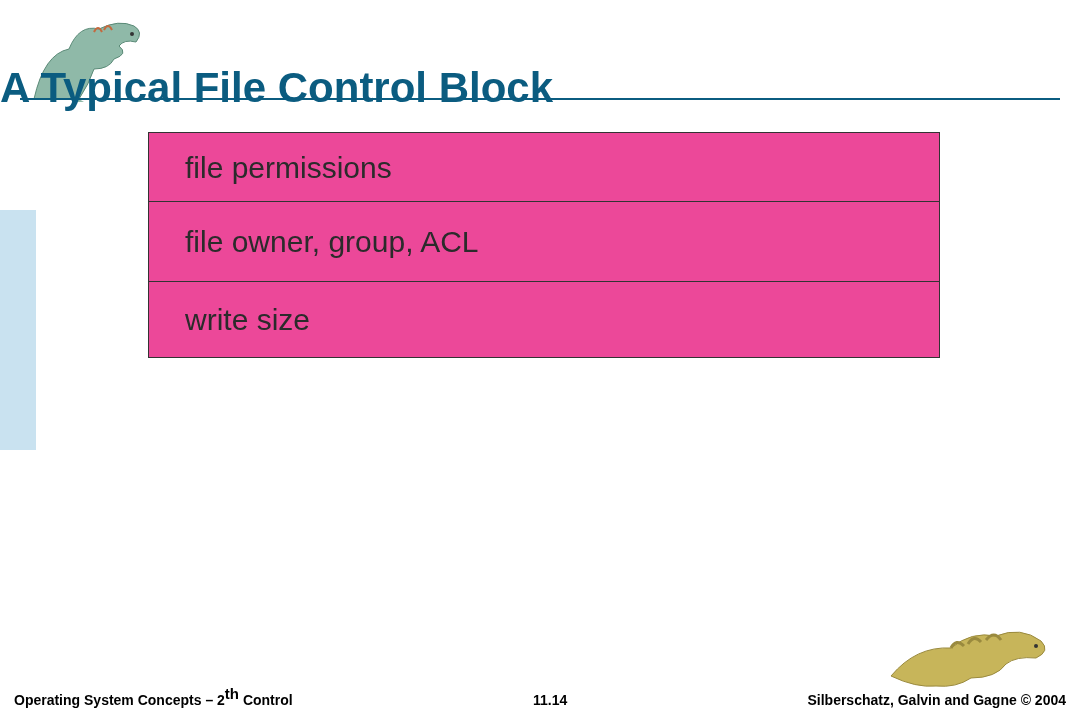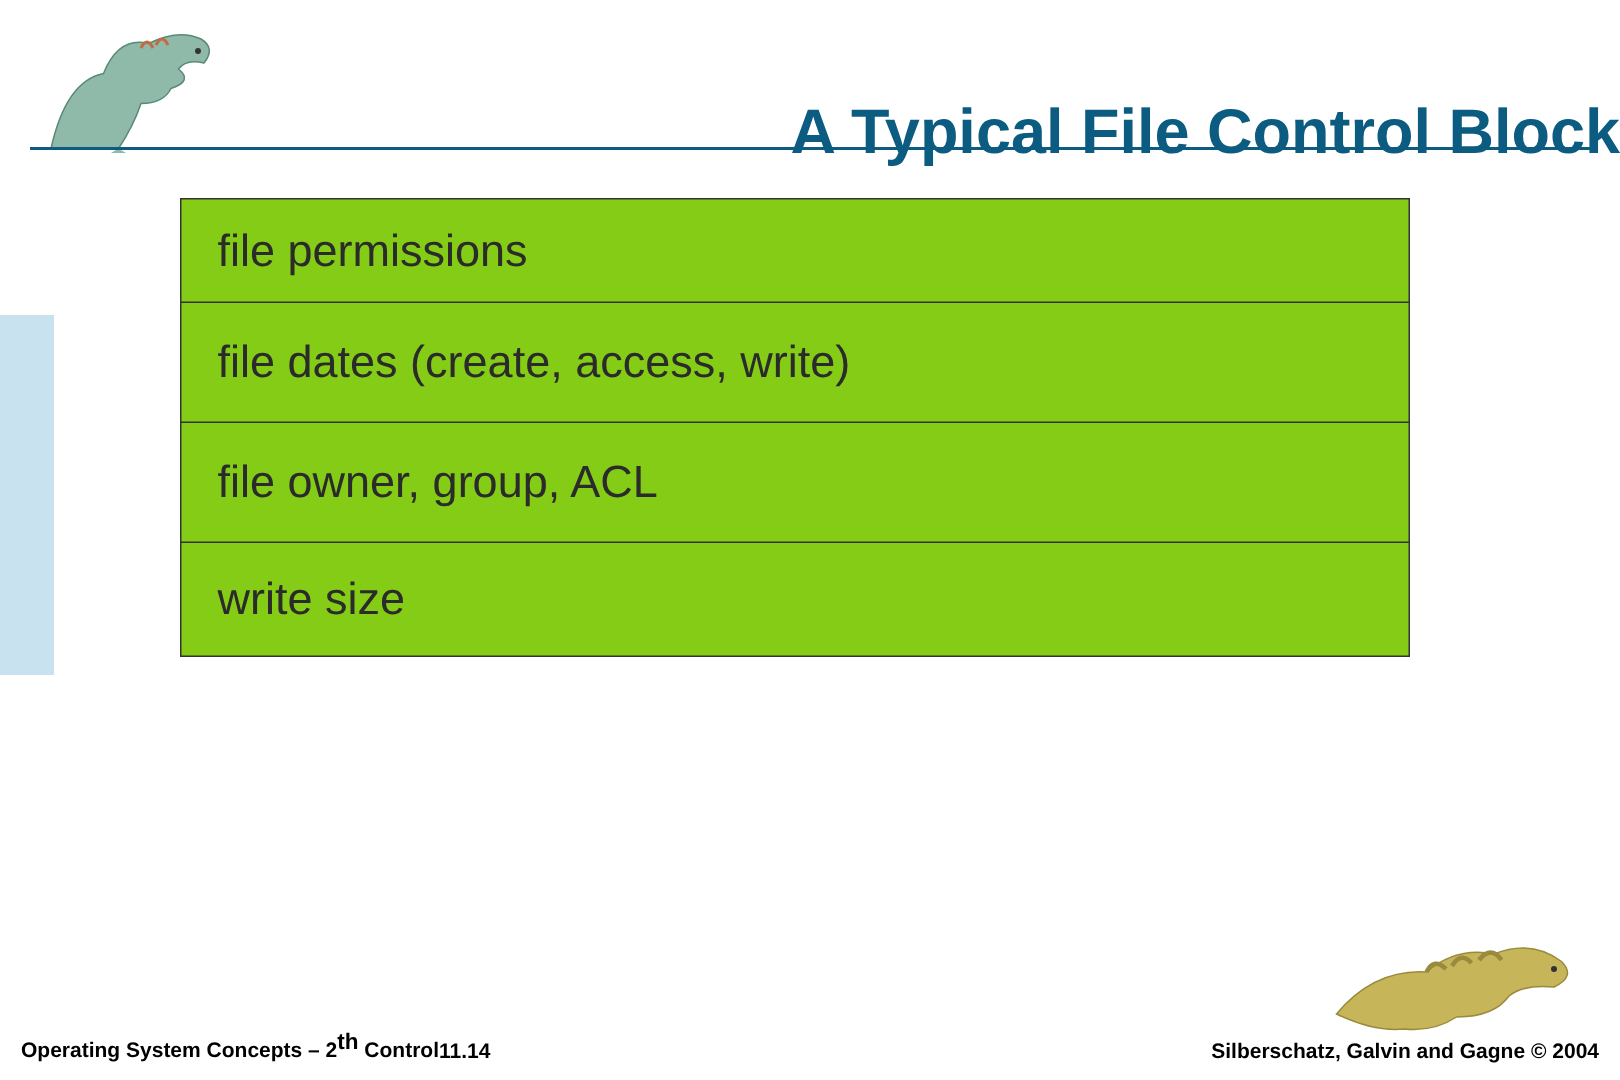--- a/index.html
+++ b/index.html
@@ -22,21 +22,21 @@
     height: 240px;
     background: #c9e2f0;
   }
 
   
   .title {
     position: absolute;
     top: 36px;
     left: 0;
     width: 100%;
-    text-align: right;
+    text-align: left;
     font-size: 42px;
     font-weight: bold;
     color: #0b5c80;
   }
 
   
   .title-rule {
     position: absolute;
     top: 98px;
     left: 20px;
@@ -50,25 +50,26 @@
     position: absolute;
     top: 132px;
     left: 120px;
     width: 820px;
   }
 
   .cell {
     box-sizing: border-box;
     border: 1px solid #333;
     border-top: none;
-    background: #84cc16;
-    padding: 14px 24px;
+    background: #ec4899;
+    padding: 14px 36px;
     font-size: 30px;
     color: #2b2b2b;
     font-family: Arial, sans-serif;
+    margin-left: 28px;
   }
   .cell:first-child {
     border-top: 1px solid #333;
   }
   .cell.row1 { height: 70px; line-height: 42px; }
   .cell.row2 { height: 80px; line-height: 52px; }
   .cell.row3 { height: 80px; line-height: 52px; }
   .cell.row4 { height: 76px; line-height: 48px; }
   .cell.row5 { height: 96px; line-height: 68px; }
 
@@ -80,21 +81,21 @@
     right: 14px;
     height: 22px;
     font-size: 14px;
     font-weight: bold;
     color: #000;
     display: flex;
     justify-content: space-between;
     align-items: flex-end;
   }
   .footer .left sup { font-size: 15px; }
-  .footer .center { flex: 1; }
+  .footer .center { flex: 1; text-align: center; }
   .footer .right { text-align: right; }
 
   
   .dino-top {
     position: absolute;
     top: 14px;
     left: 24px;
     width: 130px;
     height: 90px;
   }
@@ -118,21 +119,20 @@
     <circle cx="108" cy="20" r="2" fill="#333"></circle>
     <path d="M70,18 Q74,10 78,18 M80,16 Q84,8 88,16" stroke="#c46a3f" stroke-width="2" fill="none"></path>
   </svg>
 </div>
 
 <h1 class="title">A Typical File Control Block</h1>
 <div class="title-rule"></div>
 
 <div class="diagram">
   <div class="cell row1">file permissions</div>
-  <div class="cell row2">file dates (create, access, write)</div>
   <div class="cell row3">file owner, group, ACL</div>
   <div class="cell row4">write size</div>
 </div>
 
 <div class="dino-bottom">
   <svg viewBox="0 0 170 80" width="170" height="80">
     <path d="M5,60 Q30,30 65,32 Q85,15 110,20 Q135,10 155,25 Q165,35 150,42 Q130,40 120,48 Q110,62 85,62 Q70,72 50,70 Q30,72 5,60 Z" fill="#c7b55a" stroke="#9a8a3e" stroke-width="1"></path>
     <path d="M65,32 Q70,22 78,30 M82,28 Q88,18 95,26 M100,24 Q108,14 115,24" stroke="#9a8a3e" stroke-width="3" fill="none"></path>
     <circle cx="150" cy="30" r="2" fill="#333"></circle>
   </svg>

